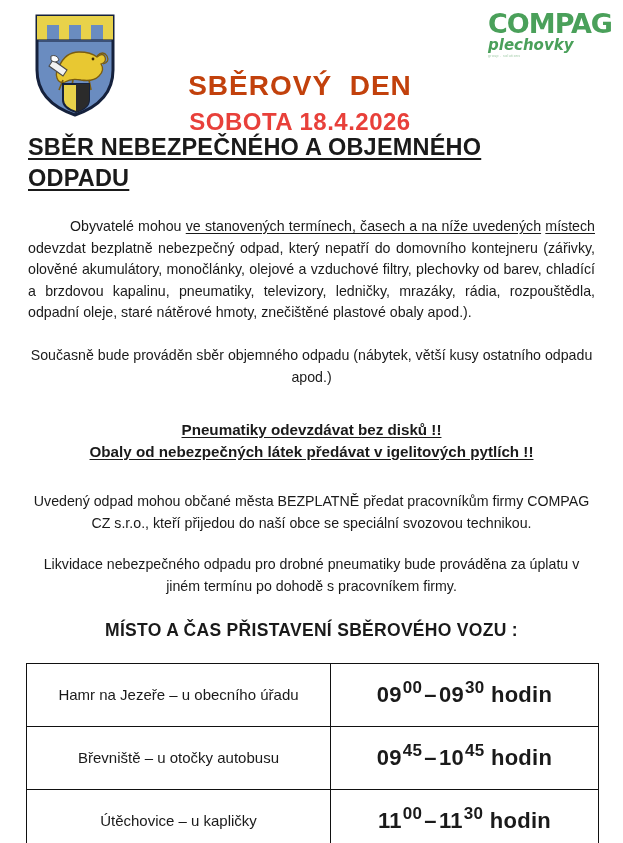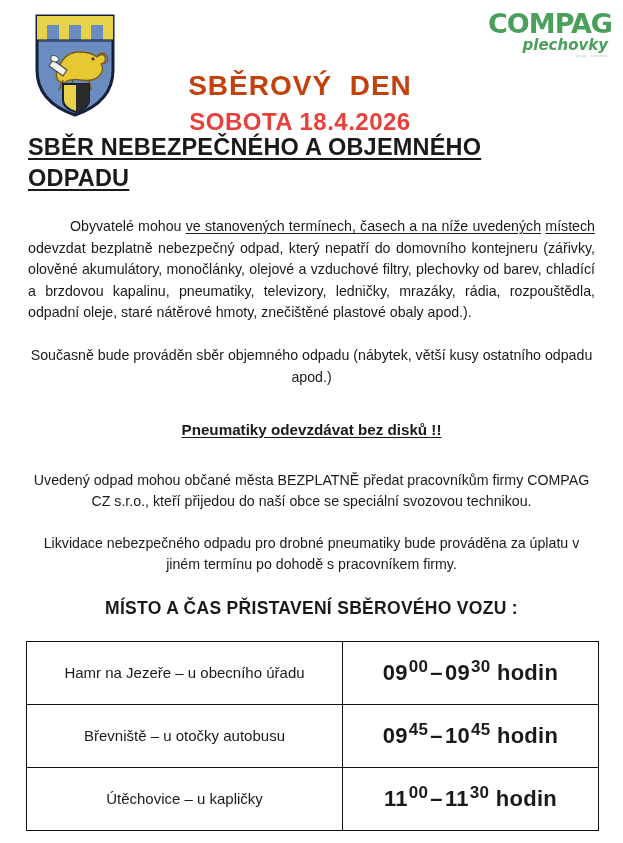--- a/index.html
+++ b/index.html
@@ -26,21 +26,21 @@
     left: 33px;
     top: 12px;
     width: 84px;
     height: 106px;
   }
   .logo {
     position: absolute;
     right: 15px;
     top: 10px;
     width: 120px;
-    text-align: right;
+    text-align: left;
     line-height: 1;
   }
   .logo-main {
     font-family: "DejaVu Sans", sans-serif;
     font-weight: bold;
     font-size: 27px;
     letter-spacing: -1px;
     color: #4aa05a;
   }
   .logo-sub {
@@ -152,21 +152,21 @@
   }
   table.sched td {
     border: 1.6px solid #111111;
     height: 60px;
     vertical-align: middle;
   }
   td.place {
     width: 291px;
     text-align: center;
     font-size: 15px;
-    padding: 0 12px;
+    padding: 0 6px;
     margin-top: 12px;
   }
   td.time {
     text-align: center;
     font-weight: bold;
     font-size: 22px;
     letter-spacing: 0.3px;
   }
   td.time sup {
     font-size: 17px;
@@ -226,20 +226,21 @@
 <p class="para indent"><span>Obyvatelé mohou </span><u>ve stanovených termínech, časech a na níže uvedených</u> <u>místech </u><span>odevzdat bezplatně nebezpečný odpad, který nepatří do domovního kontejneru (zářivky, olověné akumulátory, monočlánky, olejové a vzduchové filtry, plechovky od barev, chladící a brzdovou kapalinu, pneumatiky, televizory, ledničky, mrazáky, rádia, rozpouštědla, odpadní oleje, staré nátěrové hmoty, znečištěné plastové obaly apod.).</span></p>
 
 <div class="gap-b"></div>
 
 <p class="para center">Současně bude prováděn sběr objemného odpadu (nábytek, větší kusy ostatního odpadu apod.)</p>
 
 <div class="gap-c"></div>
 
 <div class="notice">
   <div>Pneumatiky odevzdávat bez disků !!</div>
+  <div>Obaly od nebezpečných látek předávat v igelitových pytlích !!</div>
 </div>
 
 <div class="gap-d"></div>
 
 <p class="para center">Uvedený odpad mohou občané města BEZPLATNĚ předat pracovníkům firmy COMPAG CZ s.r.o., kteří přijedou do naší obce se  speciální svozovou technikou.</p>
 
 <div class="gap-c"></div>
 
 <p class="para center">Likvidace nebezpečného odpadu pro drobné pneumatiky bude prováděna za úplatu v jiném termínu po dohodě s pracovníkem firmy.</p>
 

